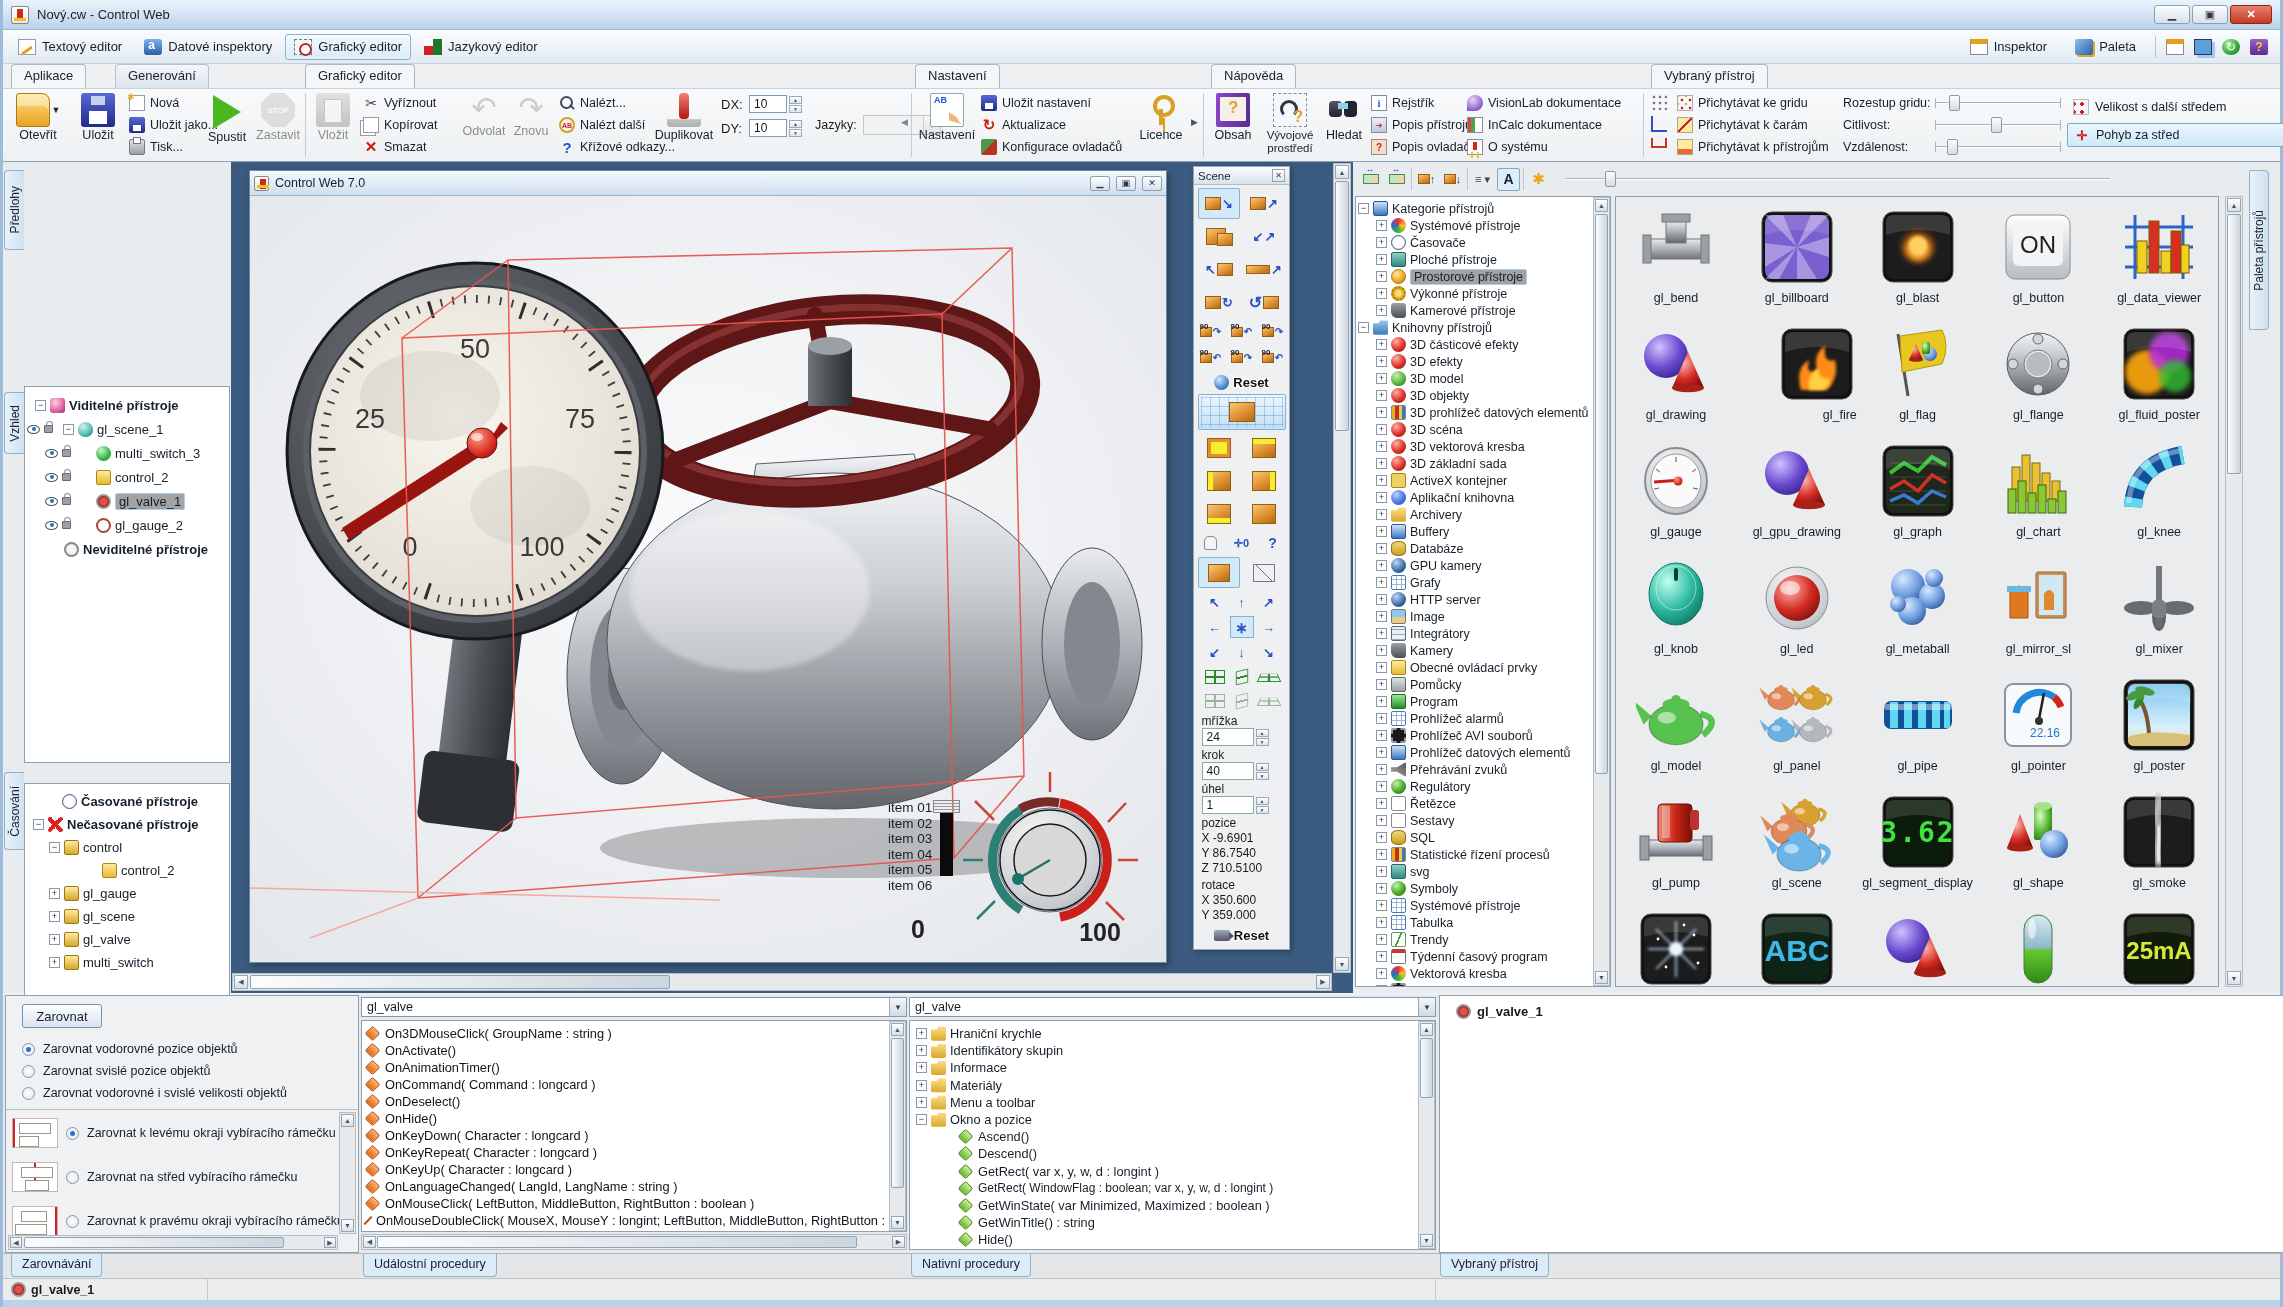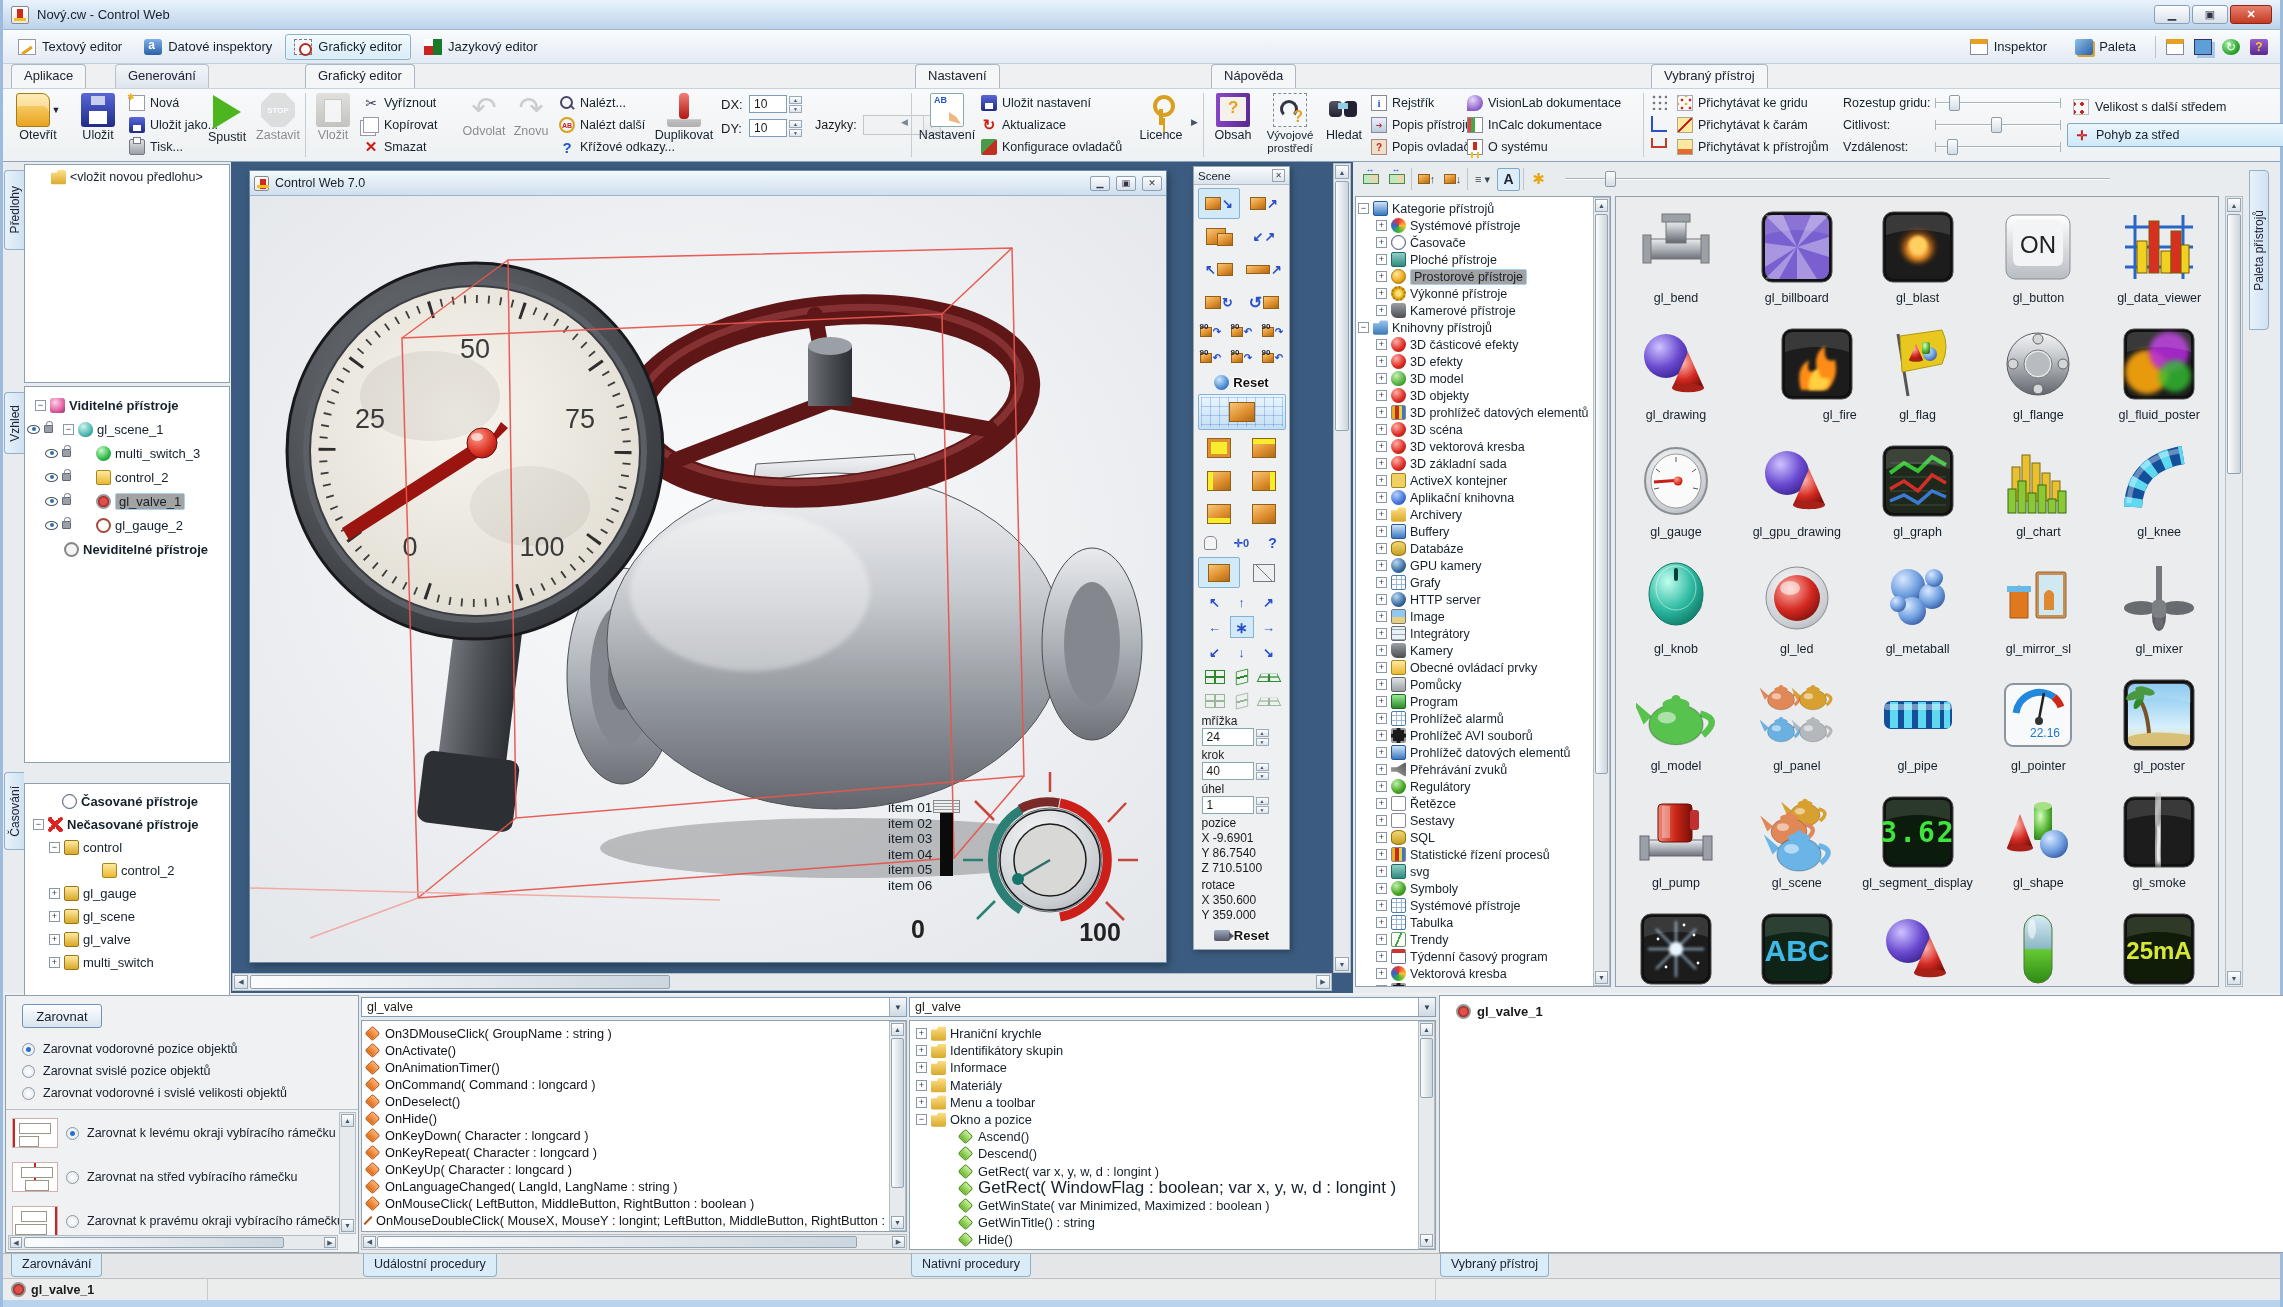--- a/index.html
+++ b/index.html
@@ -661,26 +661,20 @@
           <span>Pohyb za střed</span>
         </span>
     </div>
   </div>
 
   <div id="main">
 
     <div class="sidetab" style="left:1px;top:8px;height:80px">
         <span>Předlohy</span>
       </div>
-    <div class="panelbox" style="left:21px;top:2px;width:206px;height:219px">
-      <div class="trow" style="height:24px;padding-left:26px">
-        <span class="ti ic-folder"></span>
-        <span class="tl" style="font-size:12.5px">&lt;vložit novou předlohu&gt;</span>
-      </div>
-    </div>
 
     <div class="sidetab" style="left:1px;top:230px;height:62px">
         <span>Vzhled</span>
       </div>
     <div class="panelbox" style="left:21px;top:224px;width:206px;height:377px">
       <div id="appearanceTree" style="padding-top:6px">
           <div class="trow tbold" style="height: 24px; font-size: 13px; padding-left: 10px;">
             <span class="exp">−</span>
             <span class="ti ic-devgroup"></span>
             <span class="tl">Viditelné přístroje</span>
@@ -2019,21 +2013,21 @@
             <div class="trow" style="height: 17.2px; font-size: 12.8px; padding-left: 30px;">
               <span class="exp noexp"></span>
               <span class="ic-nproc"></span>
               <span class="tl">Descend()</span>
             </div>
             <div class="trow" style="height: 17.2px; font-size: 12.8px; padding-left: 30px;">
               <span class="exp noexp"></span>
               <span class="ic-nproc"></span>
               <span class="tl">GetRect( var x, y, w, d : longint )</span>
             </div>
-            <div class="trow" style="height: 17.2px; font-size: 17px; padding-left: 30px;">
+            <div class="trow" style="height: 17.2px; font-size: 12px; padding-left: 30px;">
               <span class="exp noexp"></span>
               <span class="ic-nproc"></span>
               <span class="tl">GetRect( WindowFlag : boolean; var x, y, w, d : longint )</span>
             </div>
             <div class="trow" style="height: 17.2px; font-size: 12.8px; padding-left: 30px;">
               <span class="exp noexp"></span>
               <span class="ic-nproc"></span>
               <span class="tl">GetWinState( var Minimized, Maximized : boolean )</span>
             </div>
             <div class="trow" style="height: 17.2px; font-size: 12.8px; padding-left: 30px;">

